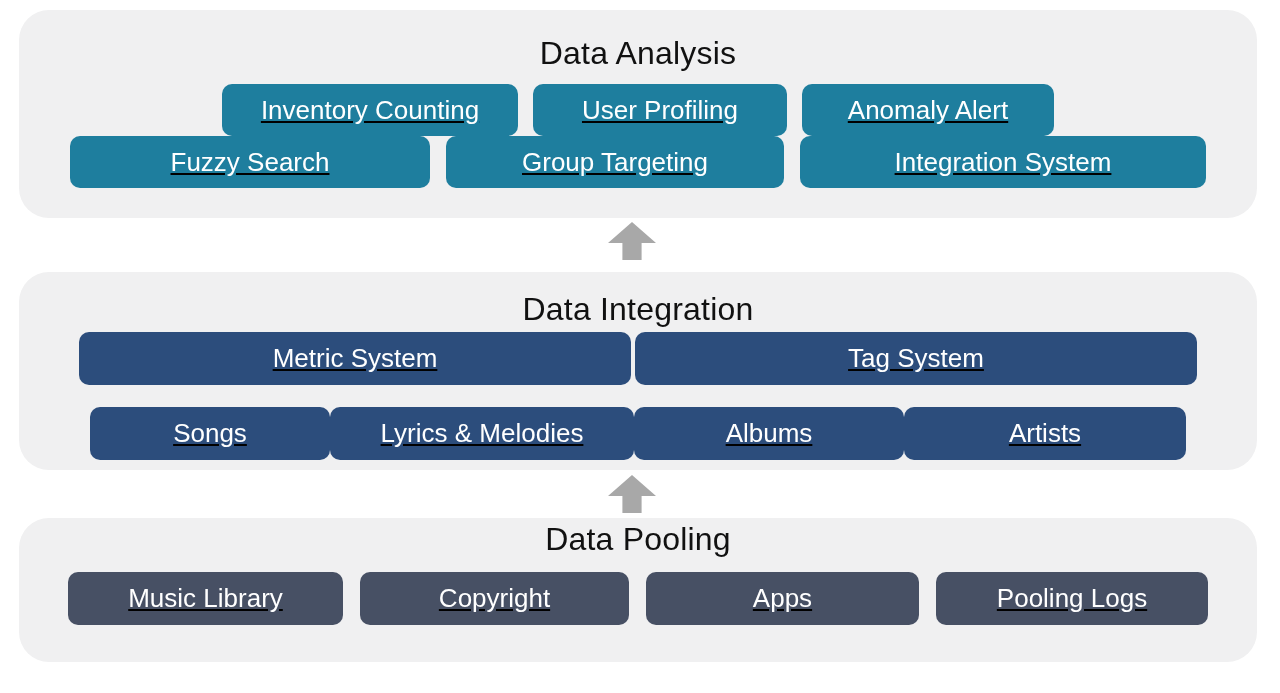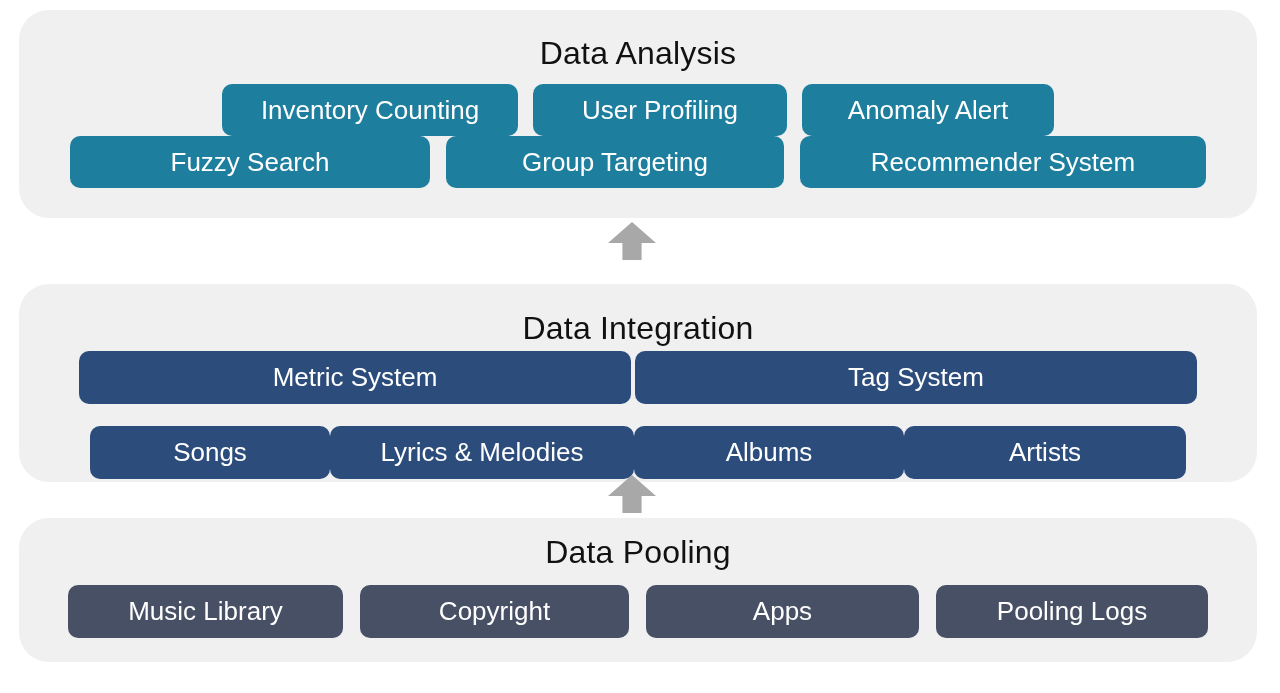--- a/index.html
+++ b/index.html
@@ -30,40 +30,41 @@
     font-size: 32px;
     line-height: 34px;
     font-weight: 400;
     color: var(--title-text, #111111);
     letter-spacing: 0.2px;
   }
   .row {
     display: flex;
     justify-content: center;
     align-items: flex-end;
+    text-decoration: underline;
   }
   .pill {
     color: var(--node-text, #ffffff);
     font-size: 26px;
     text-align: center;
     border-radius: 10px;
     box-sizing: border-box;
     white-space: nowrap;
     overflow: hidden;
   }
   .pill.h52 { height: 52px; line-height: 52px; }
   .pill.h53 { height: 53px; line-height: 53px; }
   .pill.analysis    { background: var(--analysis-node, #1e7e9e); }
   .pill.integration { background: var(--integration-node, #2c4d7c); }
   .pill.pooling     { background: var(--pooling-node, #475064); }
 
   
   #layer-analysis    { top: 10px;  height: 208px; padding-top: 26px; }
-  #layer-integration { top: 284px; height: 198px; padding-top: 27px; }
-  #layer-pooling     { top: 518px; height: 144px; padding-top: 17px; }
+  #layer-integration { top: 272px; height: 198px; padding-top: 20px; }
+  #layer-pooling     { top: 518px; height: 144px; padding-top: 4px; }
 
   #analysis-row-1    { margin-top: 14px; gap: 15px; }
   #analysis-row-2    { gap: 16px; }
   #integration-row-1 { margin-top: 6px;  gap: 4px; }
   #integration-row-2 { margin-top: 22px; gap: 0; border-radius: 13px; }
   #pooling-row-1     { margin-top: 16px; gap: 17px; }
 
   .block-arrow {
     position: absolute;
     left: 608px;
@@ -83,21 +84,21 @@
   <section class="layer" id="layer-analysis">
     <h2 class="layer-title">Data Analysis</h2>
     <div class="row" id="analysis-row-1">
       <div class="pill analysis h52" style="width:296px">Inventory Counting</div>
       <div class="pill analysis h52" style="width:254px">User Profiling</div>
       <div class="pill analysis h52" style="width:252px">Anomaly Alert</div>
     </div>
     <div class="row" id="analysis-row-2">
       <div class="pill analysis h52" style="width:360px">Fuzzy Search</div>
       <div class="pill analysis h52" style="width:338px">Group Targeting</div>
-      <div class="pill analysis h52" style="width:406px">Recommender System</div>
+      <div class="pill analysis h52" style="width:406px">Integration System</div>
     </div>
   </section>
 
   <div class="block-arrow" id="arrow-1"></div>
 
   <section class="layer" id="layer-integration">
     <h2 class="layer-title">Data Integration</h2>
     <div class="row" id="integration-row-1">
       <div class="pill integration h53" style="width:552px">Metric System</div>
       <div class="pill integration h53" style="width:562px">Tag System</div>

